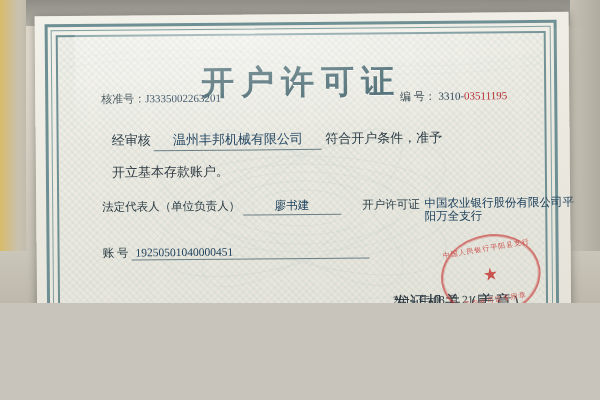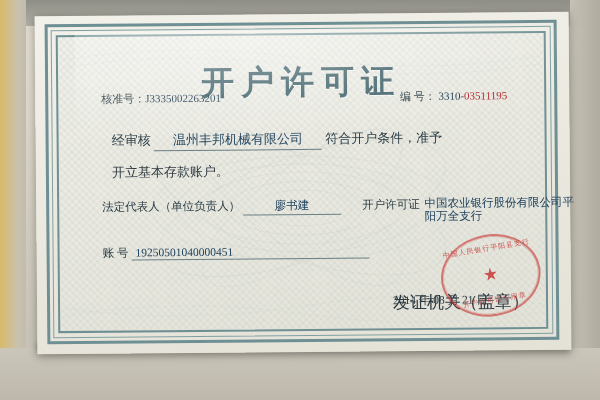--- a/index.html
+++ b/index.html
@@ -2,21 +2,21 @@
 <html><head>
 <meta charset="utf-8">
 <style>
   html,body{margin:0;padding:0;}
   body{
     width:600px;height:400px;overflow:hidden;
     font-family:"Liberation Serif",serif;
     background:#c8c4bb;
   }
   .photo{
-    position:relative;width:600px;height:400px;
+    position:relative;width:600px;height:303px;
     background:
       radial-gradient(ellipse at 20% 10%, #e8e2d4 0%, #cfcabd 45%, #b9b4a8 100%);
     overflow:hidden;
   }
   
   .desk-top{position:absolute;left:0;top:0;width:600px;height:26px;
     background:linear-gradient(180deg,#8e8d86 0%,#b3b1a6 100%);}
   .desk-left{position:absolute;left:0;top:0;width:26px;height:400px;
     background:linear-gradient(90deg,#d8ba6a 0%,#c9c2b0 70%,#c2bcae 100%);}
   .desk-bottom{position:absolute;left:0;bottom:0;width:600px;height:52px;

